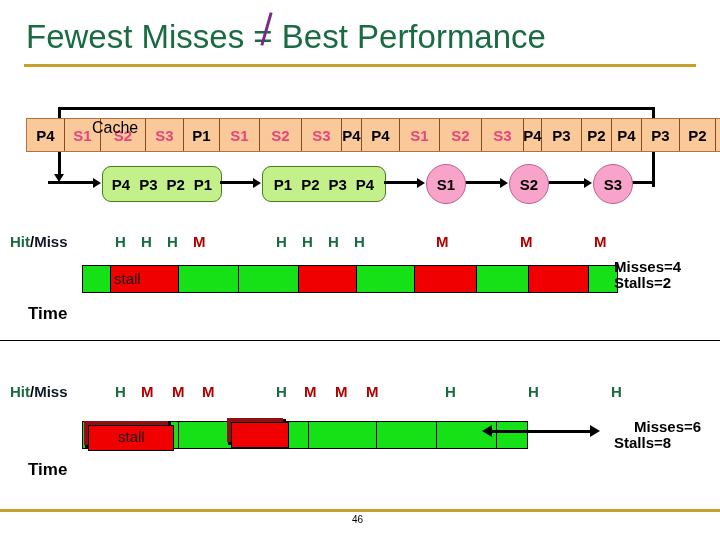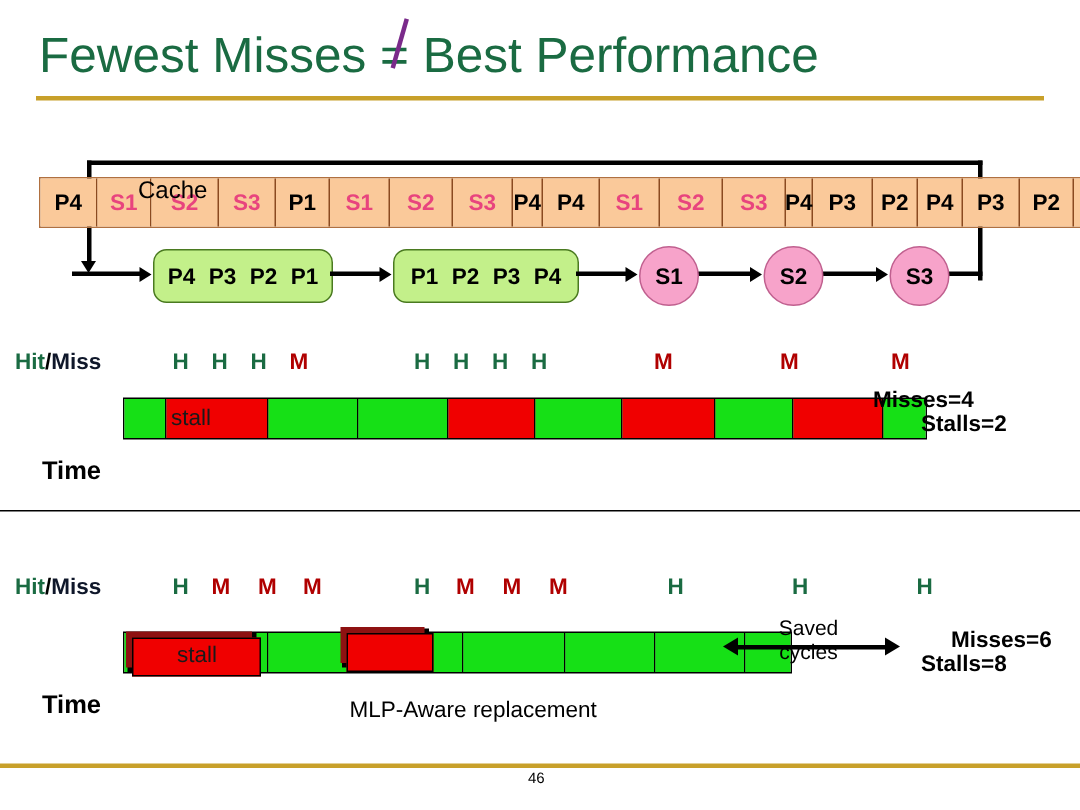--- a/index.html
+++ b/index.html
@@ -259,21 +259,21 @@
       <div class="seg g" style="width: 60px;"></div>
       <div class="seg r" style="width: 58px;"></div>
       <div class="seg g" style="width: 58px;"></div>
       <div class="seg r" style="width: 62px;"></div>
       <div class="seg g" style="width: 52px;"></div>
       <div class="seg r" style="width: 60px;"></div>
       <div class="seg g" style="width: 28px;"></div>
     </div>
   <div class="stall-txt" style="left:114px;top:270px;">stall</div>
 
-  <div class="stat" style="left:582px;top:258px;">Misses=4</div>
+  <div class="stat" style="left:614px;top:258px;">Misses=4</div>
   <div class="stat" style="left:614px;top:274px;">Stalls=2</div>
 
   <div class="divider" style="left:0px;top:340px;width:720px;"></div>
 
   <div class="hm-label" style="left:10px;top:383px;">
     <span class="hm-hit">Hit</span><span class="hm-slash">/</span><span class="hm-miss">Miss</span>
   </div>
   <div id="marks-1">
       <div class="mark H" style="left: 115px; top: 383px;">H</div>
       <div class="mark M" style="left: 141px; top: 383px;">M</div>
@@ -300,26 +300,21 @@
       <div class="seg g" style="width: 30px;"></div>
     </div>
 
   <div class="rblock" style="left:88px;top:425px;width:86px;height:26px;"></div>
   <div class="stall-txt" style="left:118px;top:428px;">stall</div>
   <div class="rblock" style="left:231px;top:422px;width:58px;height:26px;"></div>
 
   <div class="dbl-arrow-line" style="left:489px;top:430px;width:105px;"></div>
   <div class="arrow-l" style="left:482px;top:425px;"></div>
   <div class="arrow-r2" style="left:590px;top:425px;"></div>
-  <div class="saved-txt" style="left:506px;top:410px;width:66px;">
-    <span>Saved</span><br>
-    <span>cycles</span>
-  </div>
 
   <div class="stat" style="left:614px;top:418px;margin-left:20px;">Misses=6</div>
   <div class="stat" style="left:614px;top:434px;">Stalls=8</div>
 
-  <div class="caption" style="left:233px;top:465px;">MLP-Aware replacement</div>
 
   <div class="rule-gold" id="rule-bottom"></div>
   <div class="pagenum" style="left:352px;top:514px;">46</div>
 
 </div>
 
 </body></html>

